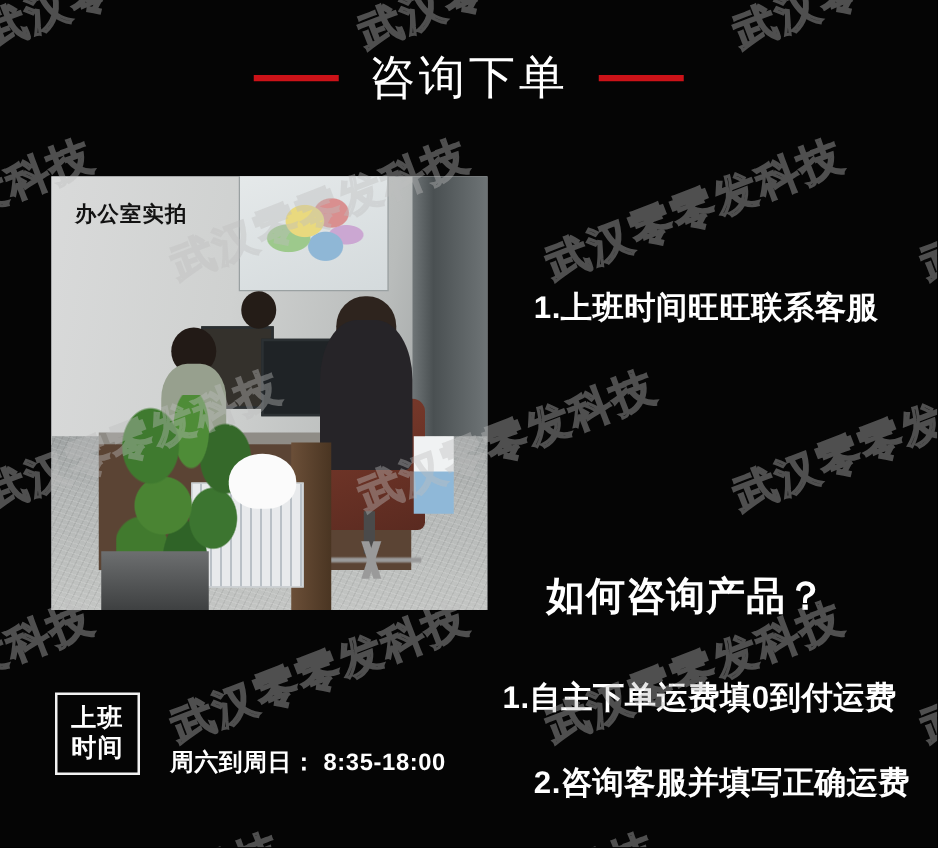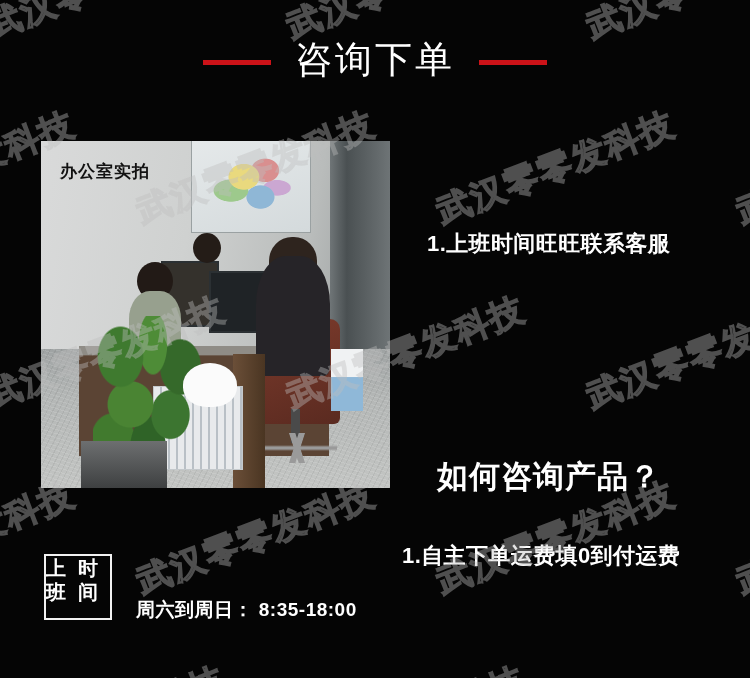--- a/index.html
+++ b/index.html
@@ -58,21 +58,21 @@
   }
   .rule.left { margin-right: 24px; }
   .rule.right { margin-left: 24px; }
   .header-title {
     color: #ffffff;
     font-size: 37px;
     font-weight: 400;
     letter-spacing: 3px;
     line-height: 1;
     white-space: nowrap;
-    font-family: Liberation Mono, monospace;
+    font-family: Liberation Serif, serif;
   }
 
   
   .photo {
     position: absolute;
     left: 41px;
     top: 141px;
     width: 349px;
     height: 347px;
     overflow: hidden;
@@ -223,41 +223,41 @@
     letter-spacing: 1px;
     white-space: nowrap;
     z-index: 30;
   }
   #heading-consult { left: 437px; top: 141px; }
   #heading-order  { left: 437px; top: 456px; }
 
   .list-item {
     position: absolute;
     color: #ffffff;
-    font-size: 22px;
+    font-size: 25px;
     font-weight: 700;
     letter-spacing: 0.4px;
     white-space: nowrap;
     z-index: 30;
   }
   #consult-item-0 { left: 427px; top: 229px; }
   #consult-item-1 { left: 427px; top: 299px; }
   #order-item-0   { left: 402px; top: 541px; }
   #order-item-1   { left: 427px; top: 609px; }
 
   
   .hours-badge {
     position: absolute;
     left: 44px; top: 554px;
     width: 68px; height: 66px;
     border: 2px solid #f2f2f2;
     box-sizing: border-box;
     display: flex;
-    flex-direction: row;
-    align-items: flex-start;
+    flex-direction: column;
+    align-items: center;
     justify-content: center;
     z-index: 30;
   }
   .hours-badge span {
     color: #ffffff;
     font-size: 20px;
     font-weight: 700;
     line-height: 1.22;
     letter-spacing: 1px;
   }
@@ -306,20 +306,21 @@
   <div class="header">
     <div class="rule left"></div>
     <div class="header-title">咨询下单</div>
     <div class="rule right"></div>
   </div>
 
   <div class="list-item" id="consult-item-0">1.上班时间旺旺联系客服</div>
 
   <div class="section-heading" id="heading-order">如何咨询产品？</div>
   <div class="list-item" id="order-item-0">1.自主下单运费填0到付运费</div>
+  <div class="list-item" id="order-item-1">2.咨询客服并填写正确运费</div>
 
   <div class="hours-badge">
     <span>上班</span>
     <span>时间</span>
   </div>
   <div class="hours-row" id="hours-row-1">
     <span>周六到周日：</span>
     <span>8:35-18:00</span>
   </div>
 

